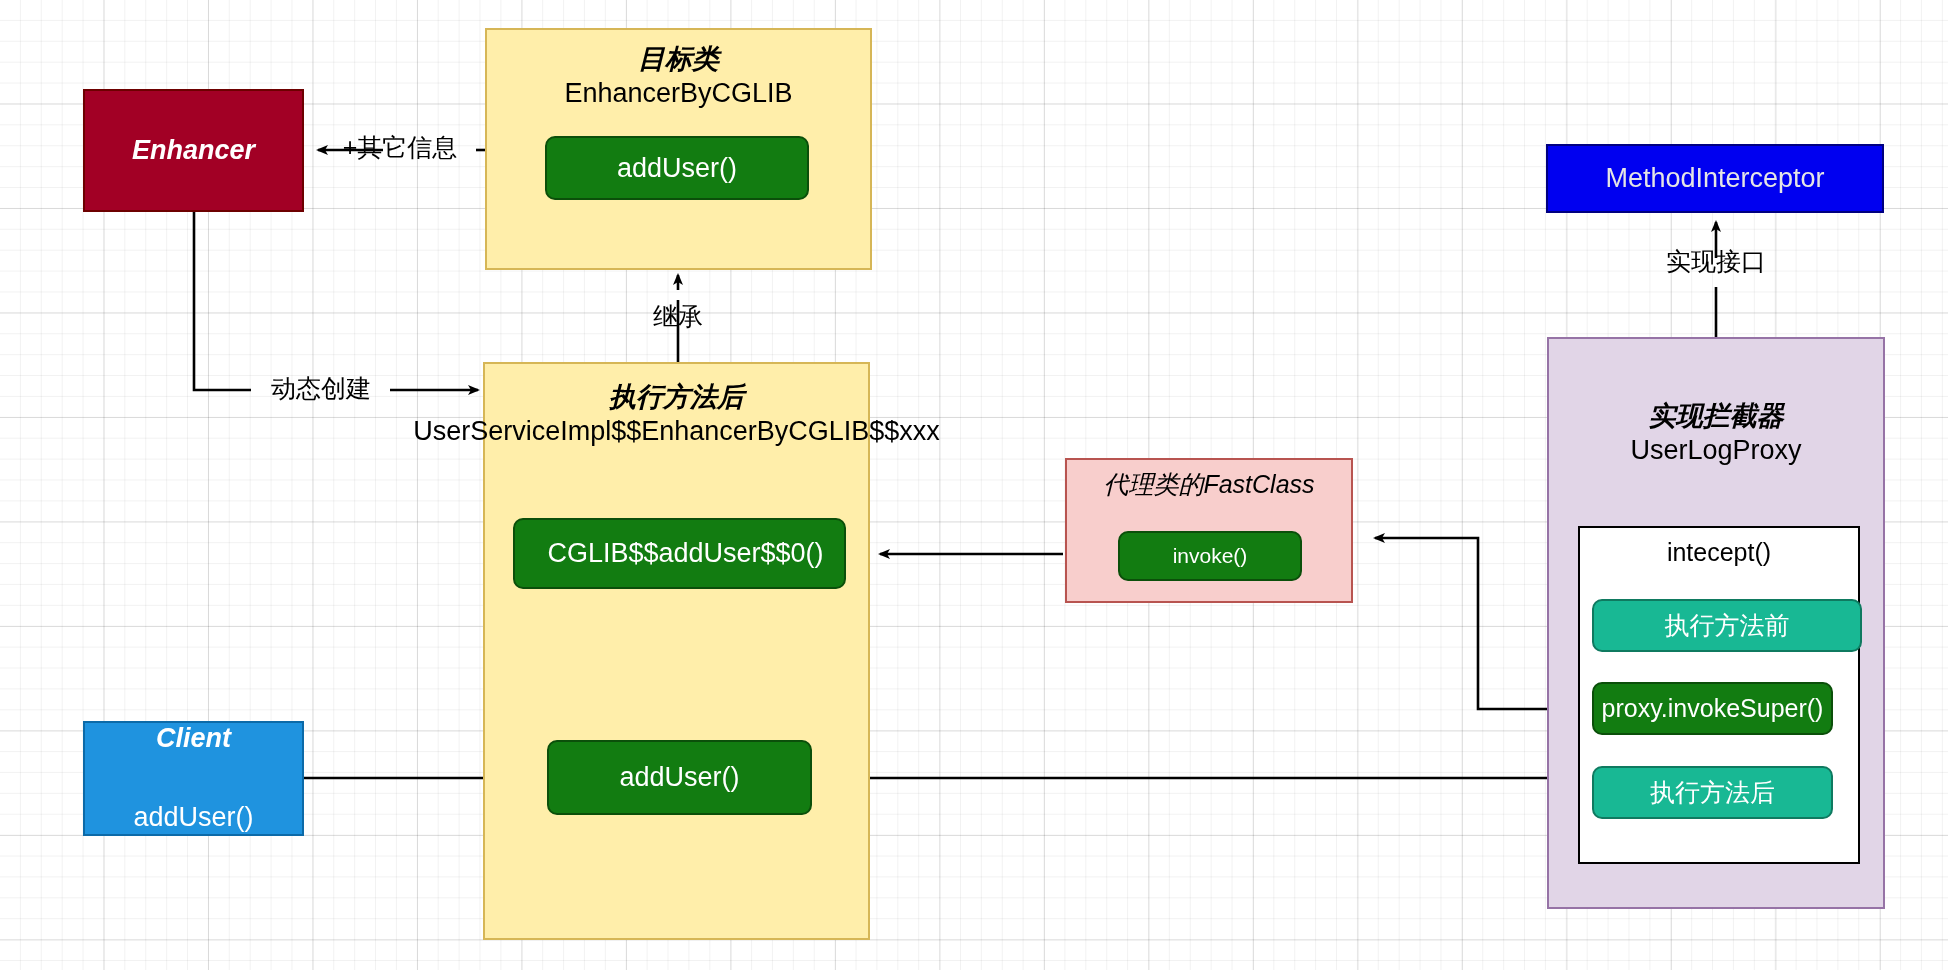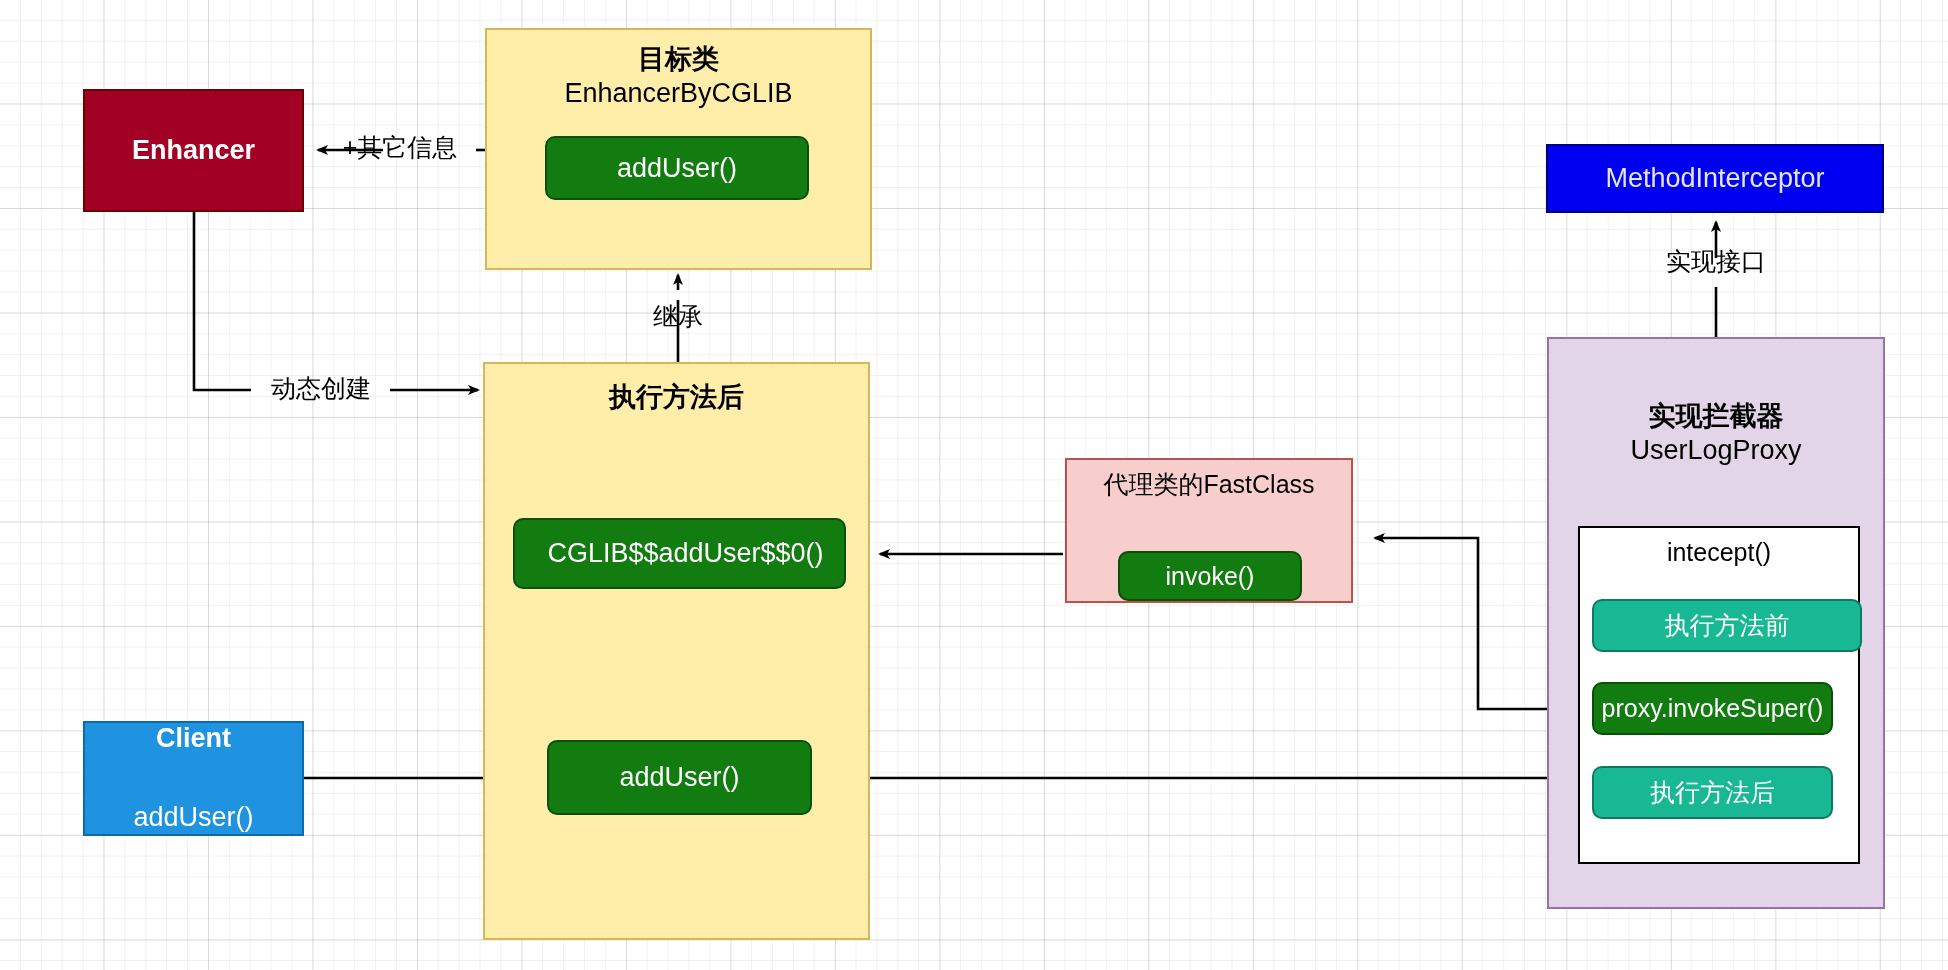--- a/index.html
+++ b/index.html
@@ -33,20 +33,21 @@
     box-sizing: border-box;
     display: flex;
     flex-direction: column;
     align-items: center;
   }
   .node-title {
     font-weight: bold;
     line-height: 1.18;
     text-align: center;
     white-space: nowrap;
+    font-style: italic;
   }
   .node-sub {
     line-height: 1.18;
     text-align: center;
     white-space: nowrap;
   }
   .pill {
     position: absolute;
     box-sizing: border-box;
     display: flex;
@@ -128,32 +129,33 @@
   <div class="node" style="left:485px; top:28px; width:387px; height:242px; background:#ffeeaa; border:2px solid #d6b656; padding-top:14px;">
     <div class="node-title" style="font-size:27px;">目标类</div>
     <div class="node-sub" style="font-size:27px; margin-top:2px;">EnhancerByCGLIB</div>
   </div>
   <div class="pill" style="left:545px; top:136px; width:264px; height:64px; background:#127c11; border:2px solid #0b4f0a; font-size:27px;">
     <span>addUser()</span>
   </div>
 
   <div class="node" style="left:483px; top:362px; width:387px; height:578px; background:#ffeeaa; border:2px solid #d6b656; padding-top:18px;">
     <div class="node-title" style="font-size:27px;">执行方法后</div>
+    <div class="node-sub" style="font-size:27px; margin-top:2px;">UserServiceImpl$$EnhancerByCGLIB$$xxx</div>
   </div>
   <div class="pill" style="left:513px; top:518px; width:333px; height:71px; background:#127c11; border:2px solid #0b4f0a; font-size:27px;padding-left:12px;">
     <span>CGLIB$$addUser$$0()</span>
   </div>
   <div class="pill" style="left:547px; top:740px; width:265px; height:75px; background:#127c11; border:2px solid #0b4f0a; font-size:27px;">
     <span>addUser()</span>
   </div>
 
   <div class="node" style="left:1065px; top:458px; width:288px; height:145px; background:#f8cecc; border:2px solid #b85450; padding-top:10px;">
     <div class="node-title" style="font-size:25px; font-weight:normal;">代理类的FastClass</div>
   </div>
-  <div class="pill" style="left:1118px; top:531px; width:184px; height:50px; background:#127c11; border:2px solid #0b4f0a; font-size:25px;margin-top:20px;">
+  <div class="pill" style="left:1118px; top:531px; width:184px; height:50px; background:#127c11; border:2px solid #0b4f0a; font-size:21px;">
     <span>invoke()</span>
   </div>
 
   <div class="node" style="left:1546px; top:144px; width:338px; height:69px; background:#0000f0; border:2px solid #000080; justify-content:center;">
     <div class="node-sub" style="color:#e5e5e5; font-size:27px;">MethodInterceptor</div>
   </div>
 
   <div class="node" style="left:1547px; top:337px; width:338px; height:572px; background:#e1d5e7; border:2px solid #9673a6; padding-top:62px;">
     <div class="node-title" style="font-size:27px;">实现拦截器</div>
     <div class="node-sub" style="font-size:27px; margin-top:2px;">UserLogProxy</div>

